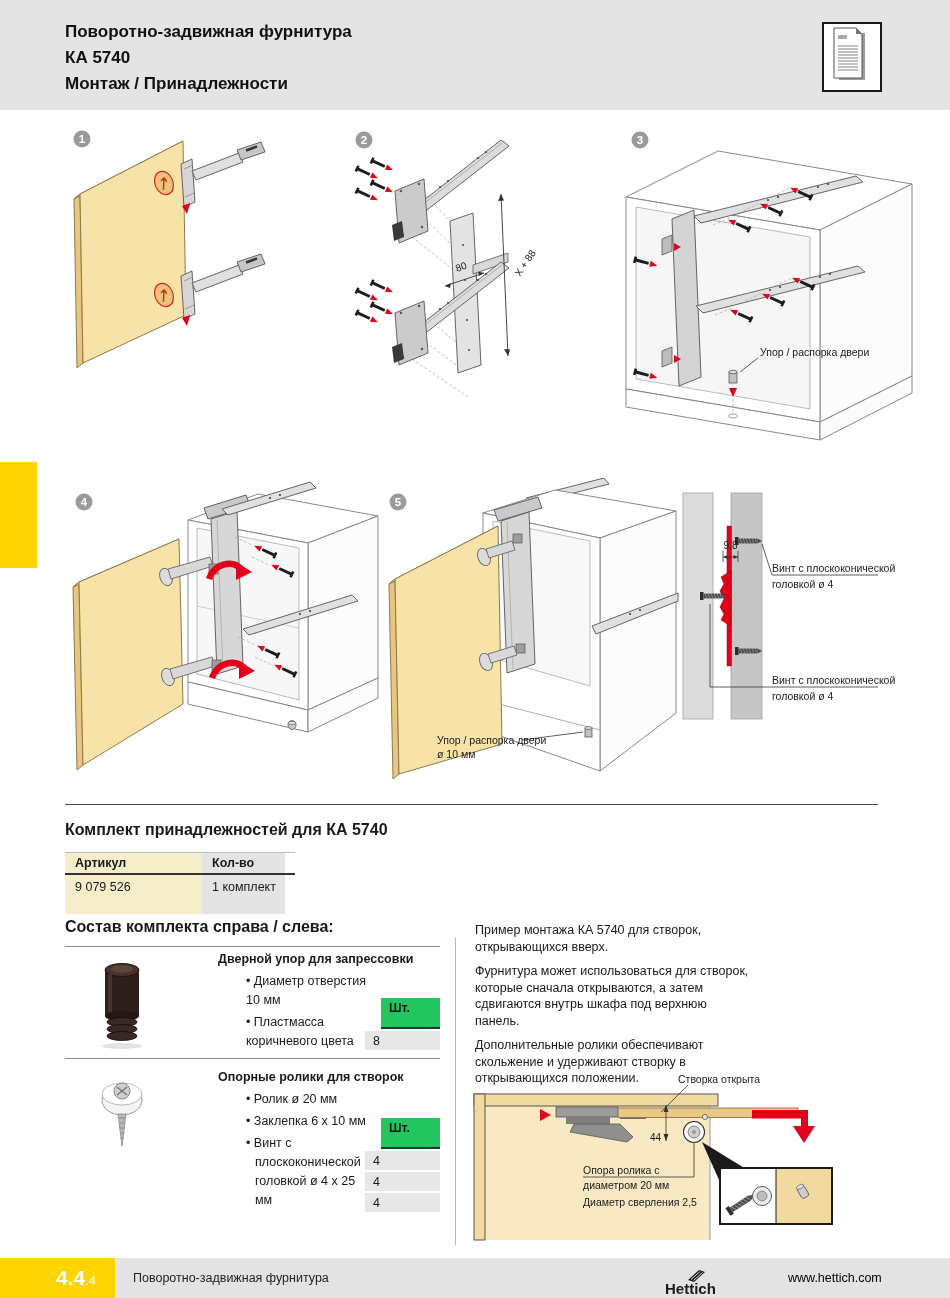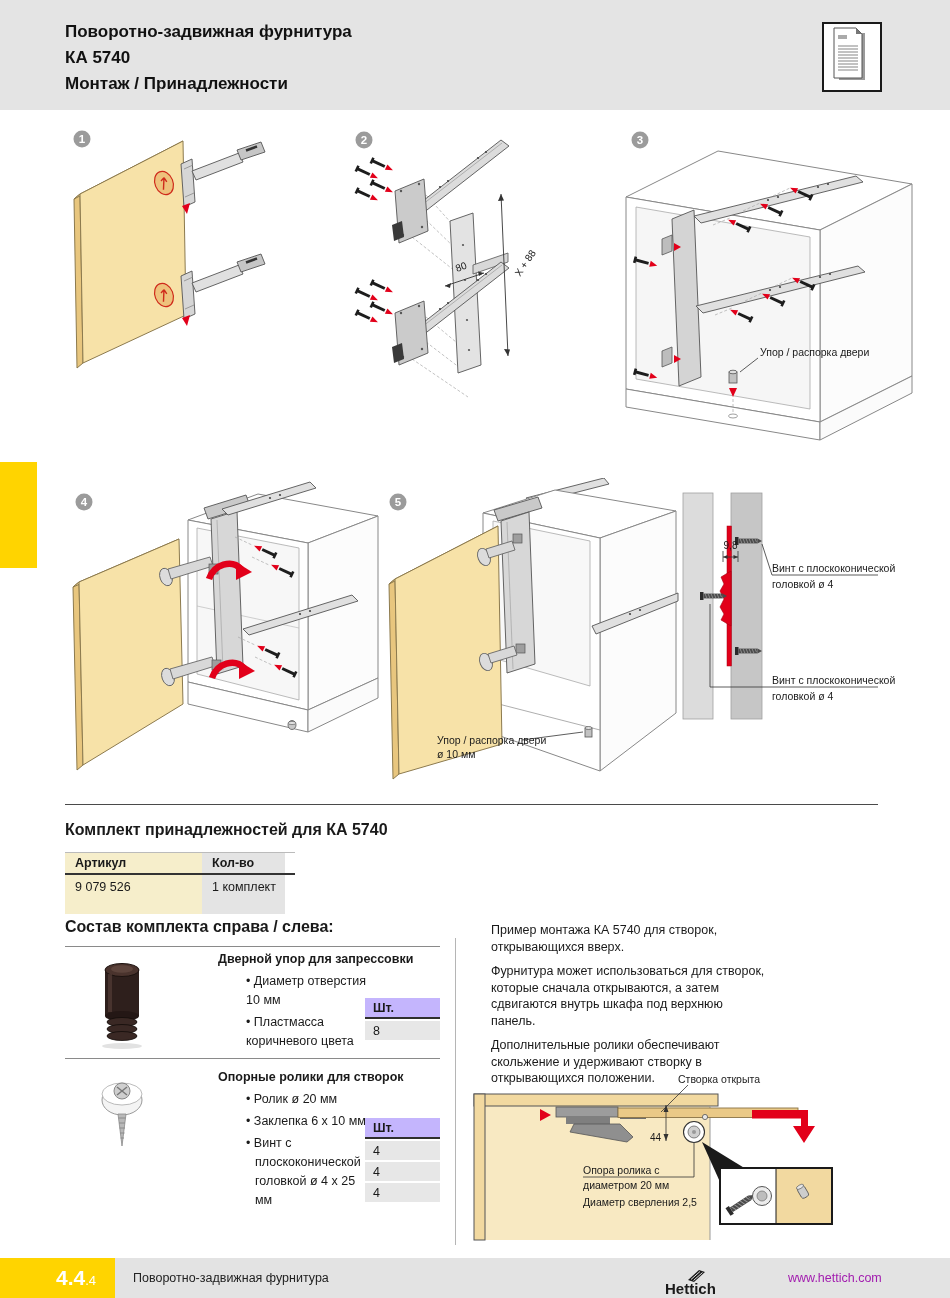--- a/index.html
+++ b/index.html
@@ -17,33 +17,33 @@
   .bullet { font-size:12.5px; line-height:19px; margin-bottom:3px;margin-left:28px; }
   .bullet.hang { padding-left:9px; text-indent:-9px; }
   
   .kit-table { left:65px; top:852px; width:230px; font-size:12.5px; }
   .kit-row { display:flex; }
   .kit-head { font-weight:bold; border-top:1px solid #bbb; border-bottom:2px solid #333; }
   .cell-a { width:137px; background:#f6eecb; padding:3px 0 3px 10px; box-sizing:border-box; }
   .cell-q { width:83px;  background:#e4e4e4; padding:3px 0 3px 10px; box-sizing:border-box; }
   
   .qty-table { width:75px; font-size:12.5px; }
-  .qty-head { background:#c4b5fd; font-weight:bold; padding:3px 0 2px 8px; border-bottom:2px solid #2f2f2f; }
+  .qty-head { background:#22c55e; font-weight:bold; padding:3px 0 12px 8px; border-bottom:2px solid #2f2f2f;margin-left:16px; }
   .qty-cell { background:#e7e7e7; padding:3px 0 2px 8px; margin-top:2px; }
   
   .hline { border-top:1.5px solid #4a4a4a; }
   .hline-thin { border-top:1px solid #8a8a8a; }
   .vline { border-left:1px solid #b5b5b5; }
   
   .footer-badge { left:0; top:1258px; width:115px; height:40px; line-height:40px; padding-left:32px; box-sizing:border-box; color:#fff; }
   .footer-badge .big { font-size:21px; font-weight:bold;margin-left:24px; }
   .footer-badge .small { font-size:13px; }
   .footer-bar { left:115px; top:1258px; width:835px; height:40px; background:#e3e3e3; }
   .footer-title { left:133px; top:1271px; font-size:12.5px; color:#222; }
-  .footer-site { left:788px; top:1271px; font-size:12.5px; color:#a21caf; }
+  .footer-site { left:788px; top:1271px; font-size:12.5px; color:#000000; }
   
   svg text { font-family:"Liberation Sans", sans-serif; }
   .bnum { fill:#fff; font-size:11.5px; font-weight:bold; text-anchor:middle; }
   .dlab { font-size:10.5px; fill:#1a1a1a; }
   .dim  { font-size:10px;  fill:#1a1a1a; }
   .dash { stroke:#a8a8a8; stroke-width:0.7; stroke-dasharray:3 2; fill:none; }
 </style>
 </head>
 <body>
 
@@ -439,21 +439,21 @@
     <div class="bullet">• Заклепка 6 х 10 мм</div>
     <div class="bullet hang">• Винт с плоскоконической головкой ø 4 х 25 мм</div>
   </div>
   <div class="abs qty-table" style="left:365px;top:1118px;">
     <div class="qty-head">Шт.</div>
     <div class="qty-cell">4</div>
     <div class="qty-cell">4</div>
     <div class="qty-cell">4</div>
   </div>
 
-  <div class="abs body-txt" style="left:491px;top:922px;width:276px;">
+  <div class="abs body-txt" style="left:475px;top:922px;width:276px;">
     <p class="para">Пример монтажа КА 5740 для створок, открывающихся вверх.</p>
     <p class="para">Фурнитура может использоваться для створок, которые сначала открываются, а затем сдвигаются внутрь шкафа под верхнюю панель.</p>
     <p class="para">Дополнительные ролики обеспечивают скольжение и удерживают створку в открывающихся положении.</p>
   </div>
 
   <svg class="abs" style="left:470px;top:1070px" width="440" height="182" viewBox="0 0 440 182">
     <rect x="15" y="36" width="225" height="134" fill="#f8e9c2"></rect>
     <rect x="4" y="24" width="244" height="12" fill="#f2d9a0" stroke="#555" stroke-width="1"></rect>
     <rect x="4" y="24" width="11" height="146" fill="#f2d9a0" stroke="#555" stroke-width="1"></rect>
     <line x1="240" y1="36" x2="240" y2="170" stroke="#999" stroke-width="1"></line>

